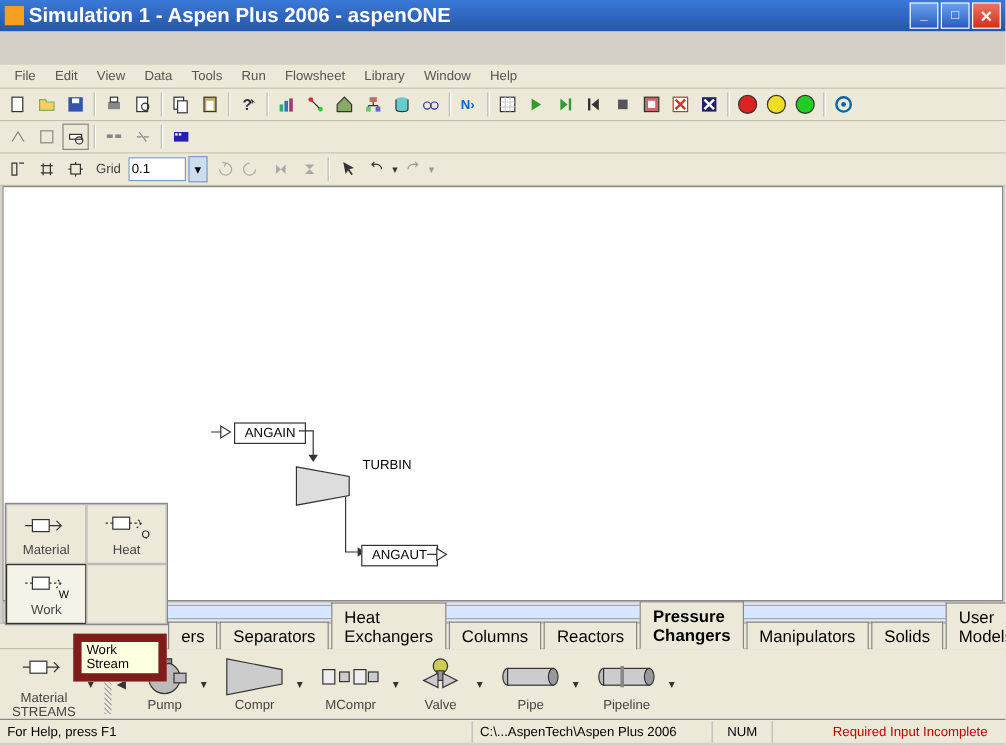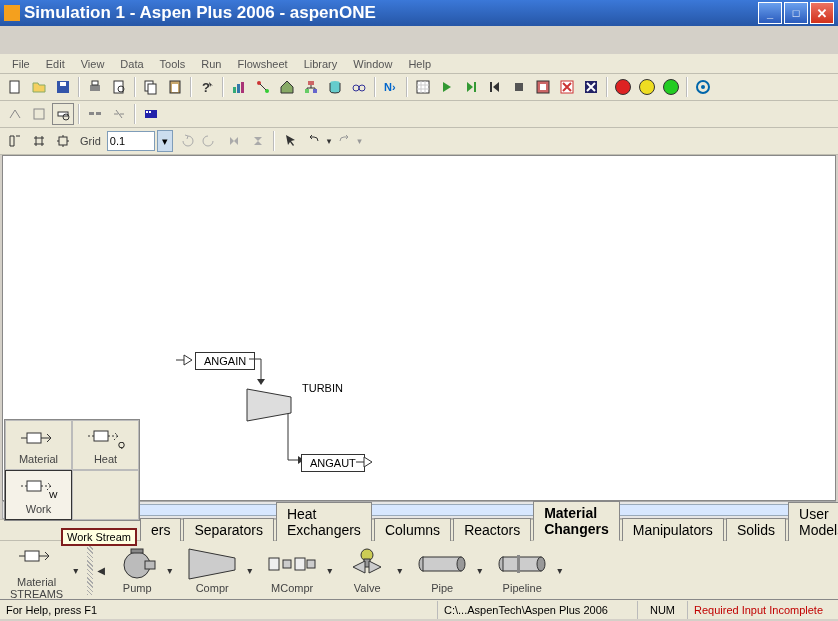--- a/index.html
+++ b/index.html
@@ -38,39 +38,39 @@
   .hscroll .arrow { position: absolute; top: 0; width: 16px; height: 16px; border: 1px solid #aaa; background: #e8e8e8; display: flex; align-items: center; justify-content: center; font-size: 10px; color: #336; }
   .hscroll .arrow.right { right: 0; }
   
   
   .stream-palette { position: absolute; left: 4px; top: 419px; width: 136px; background: #ece9d8; border: 1px solid #888; z-index: 5; }
   .stream-palette .row { display: flex; }
   .stream-palette .cell { flex: 1; border: 1px solid #bbb; padding: 4px; text-align: center; cursor: pointer; }
   .stream-palette .cell.selected { border: 1px solid #333; background: #f5f2e8; }
   .stream-icon { height: 26px; display: flex; align-items: center; justify-content: center; }
   .stream-label { font-size: 11px; margin-top: 2px; color: #444; }
-  .tooltip { position: absolute; background: #ffffe1; border: 2px solid #7f1d1d; padding: 1px 4px; font-size: 11px; left: 56px; top: 108px; }
+  .tooltip { position: absolute; background: #ffffe1; border: 7px solid #7f1d1d; padding: 1px 4px; font-size: 11px; left: 56px; top: 108px; }
   
   
   .category-tabs { height: 22px; display: flex; background: #ece9d8; border-top: 1px solid #c0beb1; border-bottom: 1px solid #c0beb1; padding-left: 140px; align-items: flex-end; }
   .cat-tab { padding: 3px 10px; border: 1px solid #888; border-bottom: none; background: #ece9d8; margin-right: 2px; font-size: 14px; cursor: pointer; position: relative; top: 1px; }
   .cat-tab.active { background: #ece9d8; font-weight: bold; border-bottom: 1px solid #ece9d8; }
   
   
   .model-row { height: 58px; background: #ece9d8; display: flex; align-items: center; padding: 2px 4px; gap: 4px; }
   .model-item { text-align: center; cursor: pointer; padding: 0 6px; }
   .model-icon { height: 36px; display: flex; align-items: center; justify-content: center; }
   .model-label { font-size: 11px; color: #444; }
   .model-sep { width: 6px; height: 50px; background: repeating-linear-gradient(45deg,#aaa,#aaa 1px,transparent 1px,transparent 3px); }
   .small-arrow { width: 10px; font-size: 10px; color: #333; cursor: pointer; }
   
   
   .statusbar { height: 20px; background: #ece9d8; border-top: 1px solid #888; display: flex; align-items: center; font-size: 11px; }
   .status-cell { padding: 0 6px; border-right: 1px solid #bbb; height: 18px; display: flex; align-items: center; }
-  .status-red { color: #c00000; }
+  .status-red { color: #c00000; margin-left: 44px; }
 </style>
 </head>
 <body>
 
 <div class="titlebar">
   <div class="titlebar-icon"></div>
   <div class="titlebar-text">Simulation 1 - Aspen Plus 2006 - aspenONE</div>
   <div class="winbtn min">_</div>
   <div class="winbtn max">□</div>
   <div class="winbtn close">✕</div>
@@ -425,21 +425,21 @@
   </div>
   <div class="tooltip">Work Stream</div>
 </div>
 
 <div class="category-tabs">
   <div class="cat-tab">ers</div>
   <div class="cat-tab">Separators</div>
   <div class="cat-tab">Heat Exchangers</div>
   <div class="cat-tab">Columns</div>
   <div class="cat-tab">Reactors</div>
-  <div class="cat-tab active">Material Changers</div>
+  <div class="cat-tab active">Pressure Changers</div>
   <div class="cat-tab">Manipulators</div>
   <div class="cat-tab">Solids</div>
   <div class="cat-tab">User Models</div>
 </div>
 
 <div class="model-row">
   <div class="model-item">
     <div class="model-icon">
         <svg width="40" height="22">
           <rect x="8" y="4" width="14" height="10" fill="#fff" stroke="#333"></rect>

